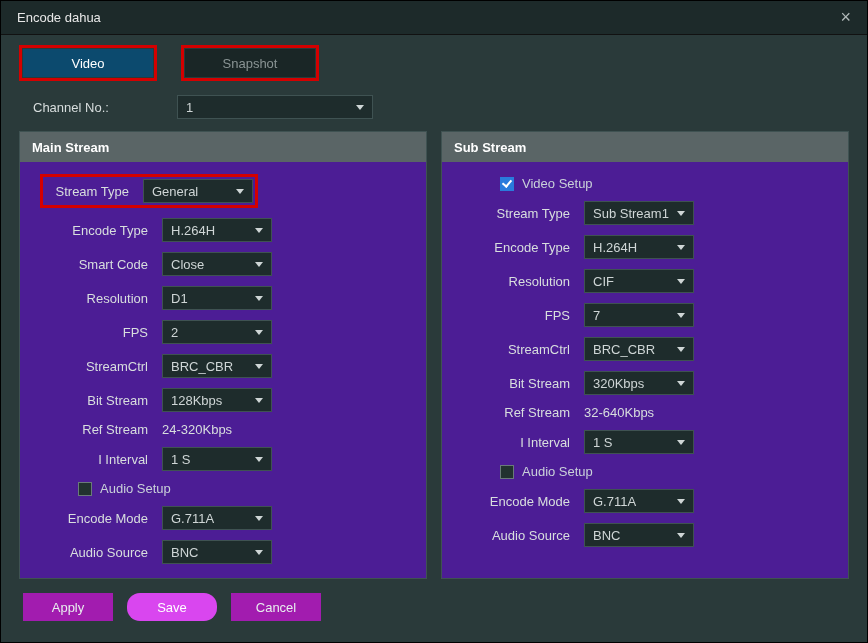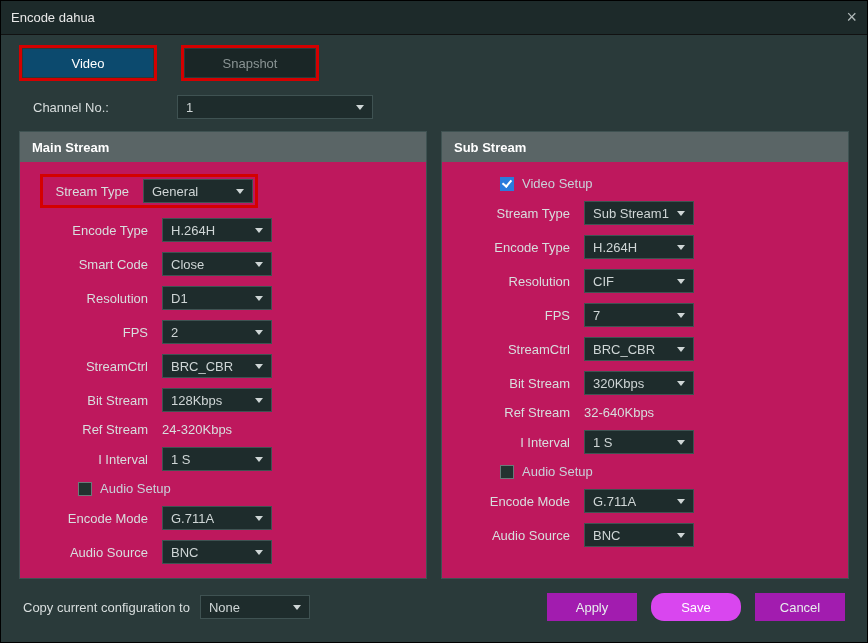--- a/index.html
+++ b/index.html
@@ -1,33 +1,33 @@
 <!DOCTYPE html>
 <html><head>
 <meta charset="utf-8">
 <style>
   *{box-sizing:border-box;margin:0;padding:0;font-family:Arial,Helvetica,sans-serif;font-size:13px;}
   body{background:#222;color:#c9d1d9;width:868px;height:643px;overflow:hidden;}
   .dialog{width:868px;height:643px;background:#2A3A3A;border:1px solid #000;}
-  .titlebar{height:34px;background:#1D2A2A;display:flex;align-items:center;justify-content:space-between;padding:0 10px;border-bottom:1px solid #111;}
+  .titlebar{height:34px;background:#1D2A2A;display:flex;align-items:center;justify-content:space-between;padding:0 16px;border-bottom:1px solid #111;}
   .titlebar .title{color:#e8e8e8;}
   .close-x{color:#b0b8b8;font-size:18px;cursor:pointer;}
   .tabs{display:flex;gap:24px;padding:10px 18px 6px;}
   .tab{width:130px;height:28px;display:flex;align-items:center;justify-content:center;background:#34464A;color:#c8d0d0;cursor:pointer;}
   .tab.active{background:#0c4a6e;color:#fff;}
   .tab.snapshot{background:#1A2626;color:#8a9494;}
   .highlight-box{border:3px solid #d40000;padding:1px;}
   .channel-row{display:flex;align-items:center;gap:14px;padding:8px 32px 12px;}
   .channel-row .lbl{width:130px;color:#d8dede;}
   .select{display:flex;align-items:center;justify-content:space-between;background:#1E2C2C;border:1px solid #3F5252;height:24px;padding:0 8px;color:#cfd6d6;cursor:pointer;min-width:110px;}
   .select.wide{width:196px;}
   .select.mid{width:110px;text-align:right;}
   .select .caret{margin-left:8px;width:0;height:0;border-left:4px solid transparent;border-right:4px solid transparent;border-top:5px solid #cfd6d6;}
   .panels{display:flex;gap:14px;padding:0 18px;}
-  .panel{flex:1;border:1px solid #3F5252;background:#be185d;}
+  .panel{flex:1;border:1px solid #3F5252;background:#4c1d95;}
   .panel-header{height:30px;display:flex;align-items:center;padding:0 12px;background:#5A6566;color:#fff;font-weight:bold;}
   .panel-body{padding:12px 16px 14px 24px;}
   .row{display:flex;align-items:center;margin-bottom:10px;}
   .row .lbl{width:118px;text-align:right;padding-right:14px;color:#d8dede;white-space:nowrap;}
   .row .val-text{color:#d8dede;}
   .chk-row{display:flex;align-items:center;margin:2px 0 10px -6px;padding-left:40px;}
   .chk{width:14px;height:14px;border:1px solid #6a7a7a;background:#22322f;display:inline-flex;align-items:center;justify-content:center;margin-right:8px;cursor:pointer;}
   .chk.checked{background:#2a7bdc;border-color:#2a7bdc;}
   .chk.checked::after{content:"";width:4px;height:7px;border:solid #fff;border-width:0 2px 2px 0;transform:rotate(40deg);margin-top:-2px;}
   .hl-select{border:3px solid #d40000;padding:2px 2px;display:flex;align-items:center;}
@@ -228,26 +228,19 @@
             <div class="select mid">
               <span>BNC</span>
               <span class="caret"></span>
             </div>
           </div>
       </div>
     </div>
   </div>
 
   <div class="footer">
-    <div class="footer-left">
-      <span>Copy current configuration to</span>
-      <div class="select mid" style="width:110px;">
-        <span>None</span>
-        <span class="caret"></span>
-      </div>
-    </div>
     <div class="footer-right">
       <div class="btn">Apply</div>
       <div class="btn primary">Save</div>
       <div class="btn">Cancel</div>
     </div>
   </div>
 </div>
 
 </body></html>

